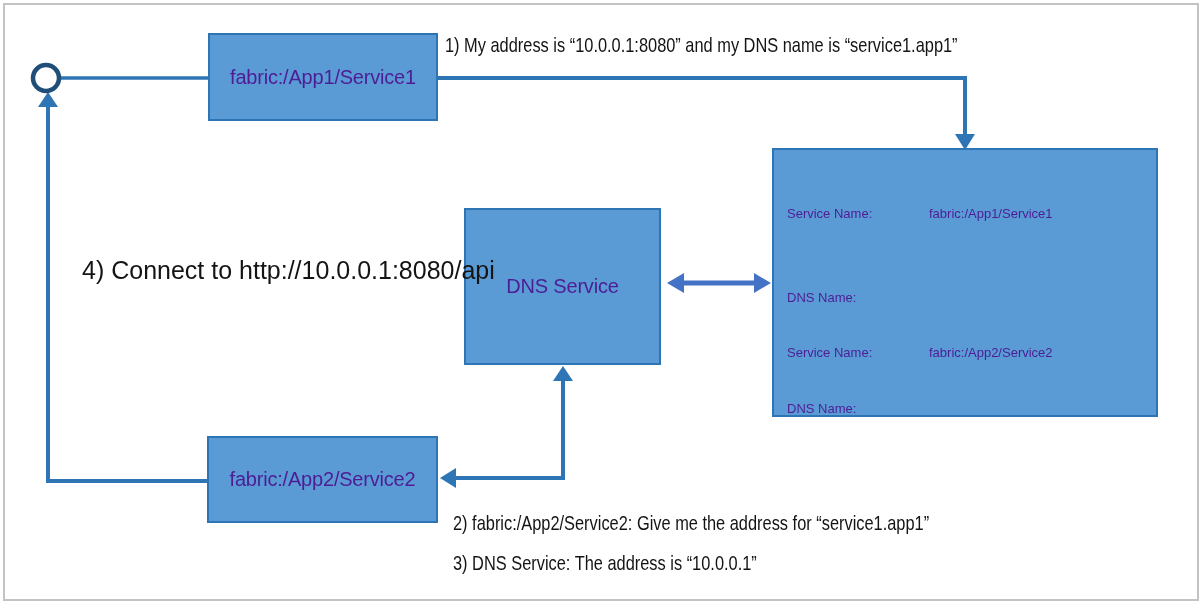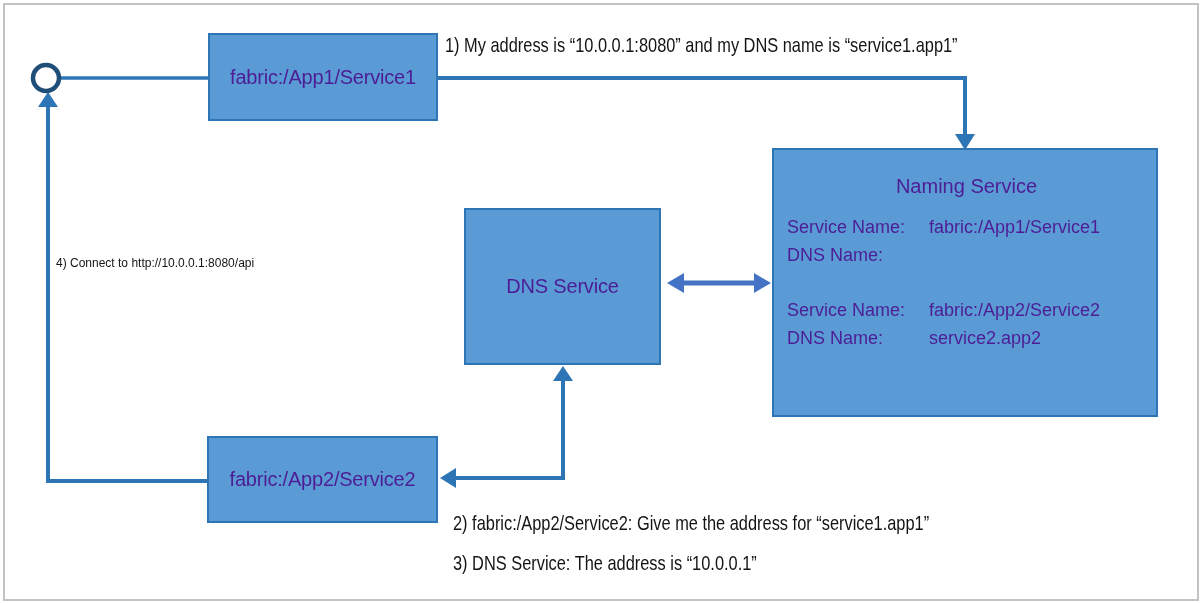--- a/index.html
+++ b/index.html
@@ -20,30 +20,30 @@
   .node-label{font-size:20px;letter-spacing:-0.2px;white-space:nowrap;}
   #app1{left:208px;top:33px;width:230px;height:88px;}
   #app2{left:207px;top:436px;width:231px;height:87px;}
   #dns{left:464px;top:208px;width:197px;height:157px;}
   #naming{
     left:772px;top:148px;width:386px;height:269px;
     flex-direction:column;align-items:stretch;justify-content:flex-start;
     padding:22px 10px 0 13px;
   }
   .naming-title{font-size:20px;text-align:center;line-height:28px;margin-bottom:14px;}
-  .naming-row{display:grid;grid-template-columns:142px 1fr;line-height:27.5px;font-size:18px;white-space:nowrap;}
+  .naming-row{display:grid;grid-template-columns:142px 1fr;line-height:27.5px;font-size:13px;white-space:nowrap;margin-top:28px;}
   .naming-spacer{height:28px;}
   .note{
     position:absolute;color:#141414;white-space:nowrap;line-height:1.1;
   }
   .condensed{transform:scaleX(0.78);transform-origin:0 50%;}
   #note1{left:445px;top:33px;font-size:21px;}
   #note2{left:453px;top:511px;font-size:21px;}
   #note3{left:453px;top:551px;font-size:21px;}
-  #note4{left:56px;top:257px;font-size:12px;}
+  #note4{left:82px;top:257px;font-size:25px;}
 </style>
 </head>
 <body>
 
 <div id="canvas">
 
   <svg class="wires" viewBox="0 0 1200 603">
 
     <line x1="59" y1="78" x2="208" y2="78" stroke="var(--connector)" stroke-width="3.5"></line>
 
@@ -66,39 +66,37 @@
 
   <div class="node" id="app1">
     <span class="node-label">fabric:/App1/Service1</span>
   </div>
 
   <div class="node" id="dns">
     <span class="node-label">DNS Service</span>
   </div>
 
   <div class="node" id="naming">
-    <div class="naming-title">Naming Service</div>
     <div class="naming-row">
       <span>Service Name:</span>
       <span>fabric:/App1/Service1</span>
     </div>
     <div class="naming-row">
       <span></span>
     </div>
     <div class="naming-row">
       <span>DNS Name:</span>
     </div>
     <div class="naming-spacer"></div>
     <div class="naming-row">
       <span>Service Name:</span>
       <span>fabric:/App2/Service2</span>
     </div>
     <div class="naming-row">
       <span>DNS Name:</span>
-      <span>service2.app2</span>
     </div>
   </div>
 
   <div class="node" id="app2">
     <span class="node-label">fabric:/App2/Service2</span>
   </div>
 
   <div class="note condensed" id="note1">1) My address is “10.0.0.1:8080” and my DNS name is “service1.app1”</div>
   <div class="note" id="note4">4) Connect to http://10.0.0.1:8080/api</div>
   <div class="note condensed" id="note2">2) fabric:/App2/Service2: Give me the address for “service1.app1”</div>

